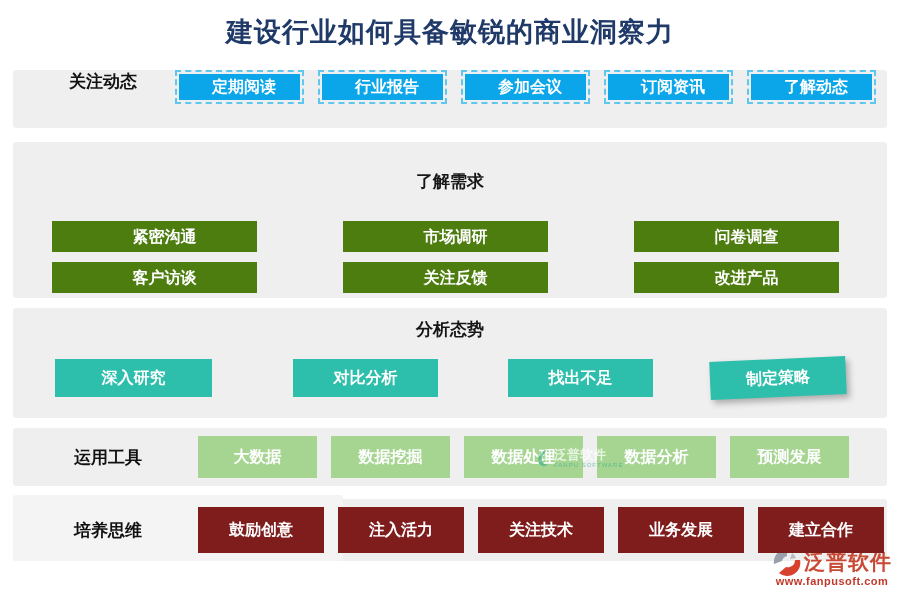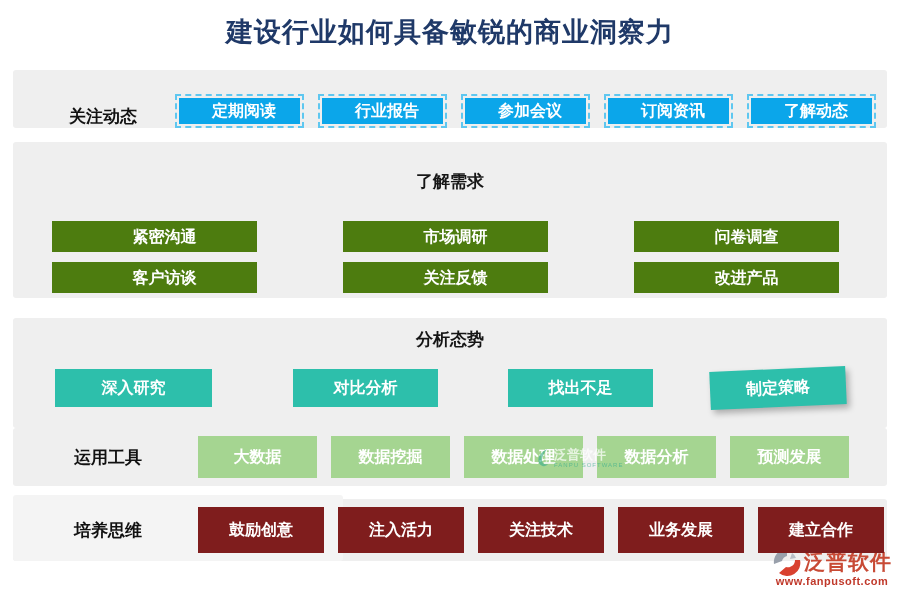--- a/index.html
+++ b/index.html
@@ -7,23 +7,23 @@
     position:relative;width:900px;height:600px;background:#ffffff;overflow:hidden;
     font-family:"Liberation Sans","DejaVu Sans",sans-serif;
   }
   .title{
     position:absolute;top:14px;left:0;width:100%;margin:0;
     text-align:center;font-size:27px;font-weight:bold;color:#1f3968;letter-spacing:1px;
   }
   .band{
     position:absolute;left:13px;width:874px;background:#efefef;border-radius:3px;
   }
-  .band-1{top:70px;height:58px;display:flex;align-items:flex-end;}
+  .band-1{top:70px;height:58px;display:flex;align-items:flex-start;}
   .band-2{top:142px;height:156px;}
-  .band-3{top:318px;height:110px;}
+  .band-3{top:308px;height:110px;}
   .band-4{top:428px;height:58px;display:flex;align-items:center;}
   .band-5{top:499px;height:62px;display:flex;align-items:center;}
 
   .row-label{
     font-size:17px;font-weight:bold;color:#111;text-align:center;flex:0 0 auto;
     position:relative;z-index:1;
   }
   .band-1 .row-label{margin-left:47px;width:86px;}
   .band-4 .row-label,.band-5 .row-label{margin-left:30px;width:130px;}
 

